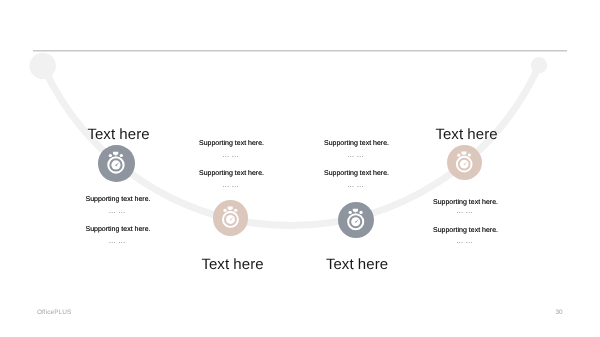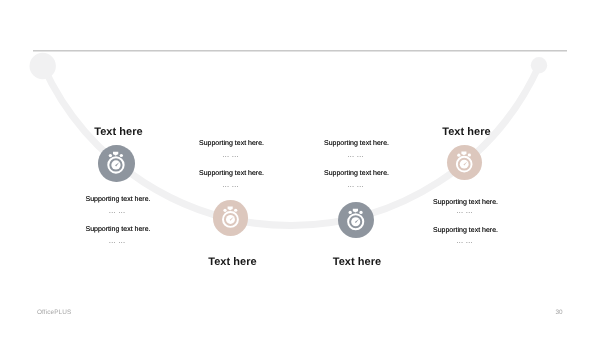--- a/index.html
+++ b/index.html
@@ -14,21 +14,21 @@
 
   
   svg.curve{position:absolute;left:0;top:0;width:600px;height:337px;}
 
   
   .node{position:absolute;border-radius:50%;}
   .ico{position:absolute;left:0;top:0;width:100%;height:100%;display:block;}
 
   
   .tblock{position:absolute;width:240px;text-align:center;line-height:1;font-size:0;}
-  .title{font-weight:bold;font-size:11px;color:#181818;white-space:nowrap;
+  .title{font-weight:normal;font-size:15px;color:#181818;white-space:nowrap;
          letter-spacing:0.05px;line-height:1;}
   .sup{font-size:7px;color:#262626;white-space:nowrap;line-height:1;
        text-shadow:0 0 0.35px rgba(30,30,30,0.85);}
   .dots{font-size:7.4px;color:#949494;white-space:nowrap;line-height:1;text-shadow:0 0 0.25px rgba(150,150,150,0.8);}
 
   .brand{position:absolute;left:37px;top:310px;font-size:6.4px;color:#a6a6a6;
          letter-spacing:0.1px;line-height:1;}
   .pagenum{position:absolute;left:555.5px;top:310px;font-size:6.4px;color:#a6a6a6;line-height:1;}
 </style>
 </head>

